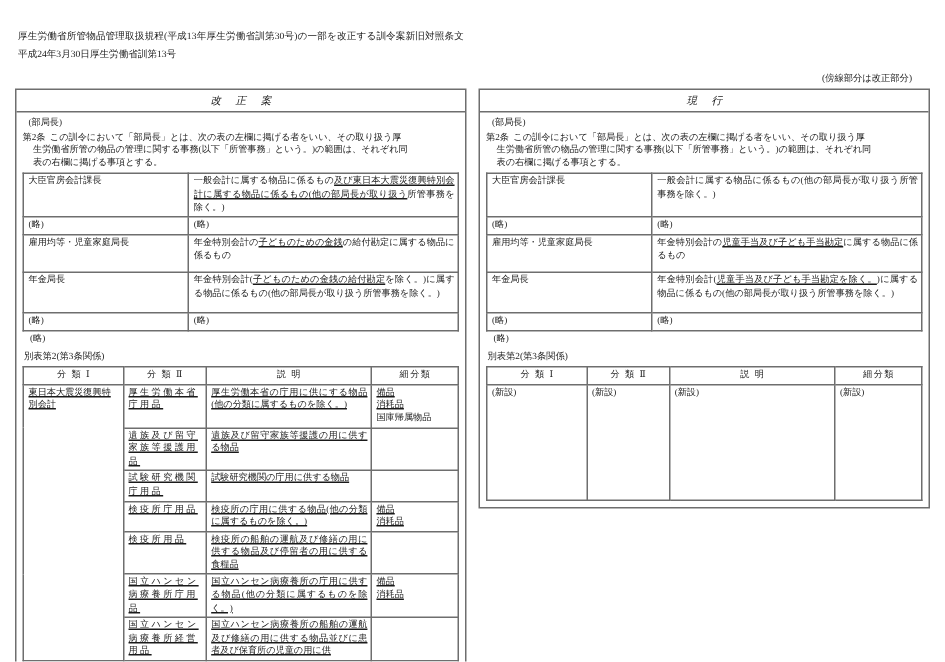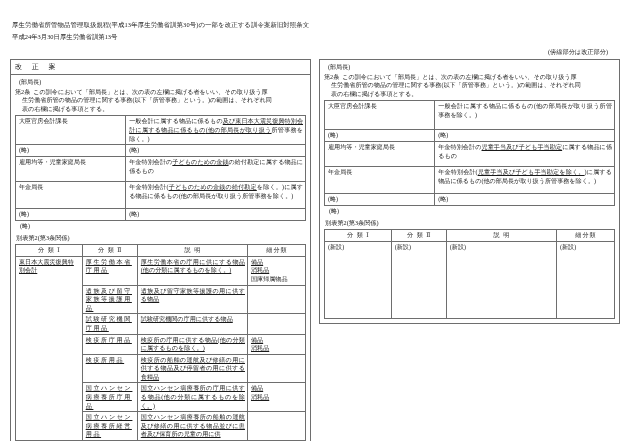--- a/index.html
+++ b/index.html
@@ -56,24 +56,26 @@
     align-items: flex-start;
   }
   .pane {
     flex: 1 1 0;
     min-width: 0;
     border: 1px solid #6e6e6e;
     box-sizing: border-box;
   }
   .pane-header {
     border-bottom: 1px solid #6e6e6e;
+    text-align: center;
     font-size: 7px;
     line-height: 12px;
     letter-spacing: 4px;
     padding: 1px 0 1px 4px;
+    font-style: italic;
   }
   .pane-body {
     padding: 3px 4px 4px 4px;
     font-size: 6.1px;
     line-height: 8.6px;
   }
 
   .label-line {
     margin: 0 0 1px 0;
     padding-left: 4px;
@@ -274,20 +276,21 @@
               <td class="just"><u class="amend">国立ハンセン病療養所の船舶の運航及び修繕の用に供する物品並びに患者及び保育所の児童の用に供</u></td>
               <td></td>
             </tr>
           </tbody>
         </table>
 
       </div>
     </div>
 
     <div class="pane">
+      <div class="pane-header">現    行</div>
       <div class="pane-body">
 
         <div class="label-line">(部局長)</div>
 
         <div class="article-line">
           <span class="art-no">第2条</span><span>この訓令において「部局長」とは、次の表の左欄に掲げる者をいい、その取り扱う厚</span>
         </div>
         <div class="cont-line">生労働省所管の物品の管理に関する事務(以下「所管事務」という。)の範囲は、それぞれ同</div>
         <div class="cont-line">表の右欄に掲げる事項とする。</div>
 

